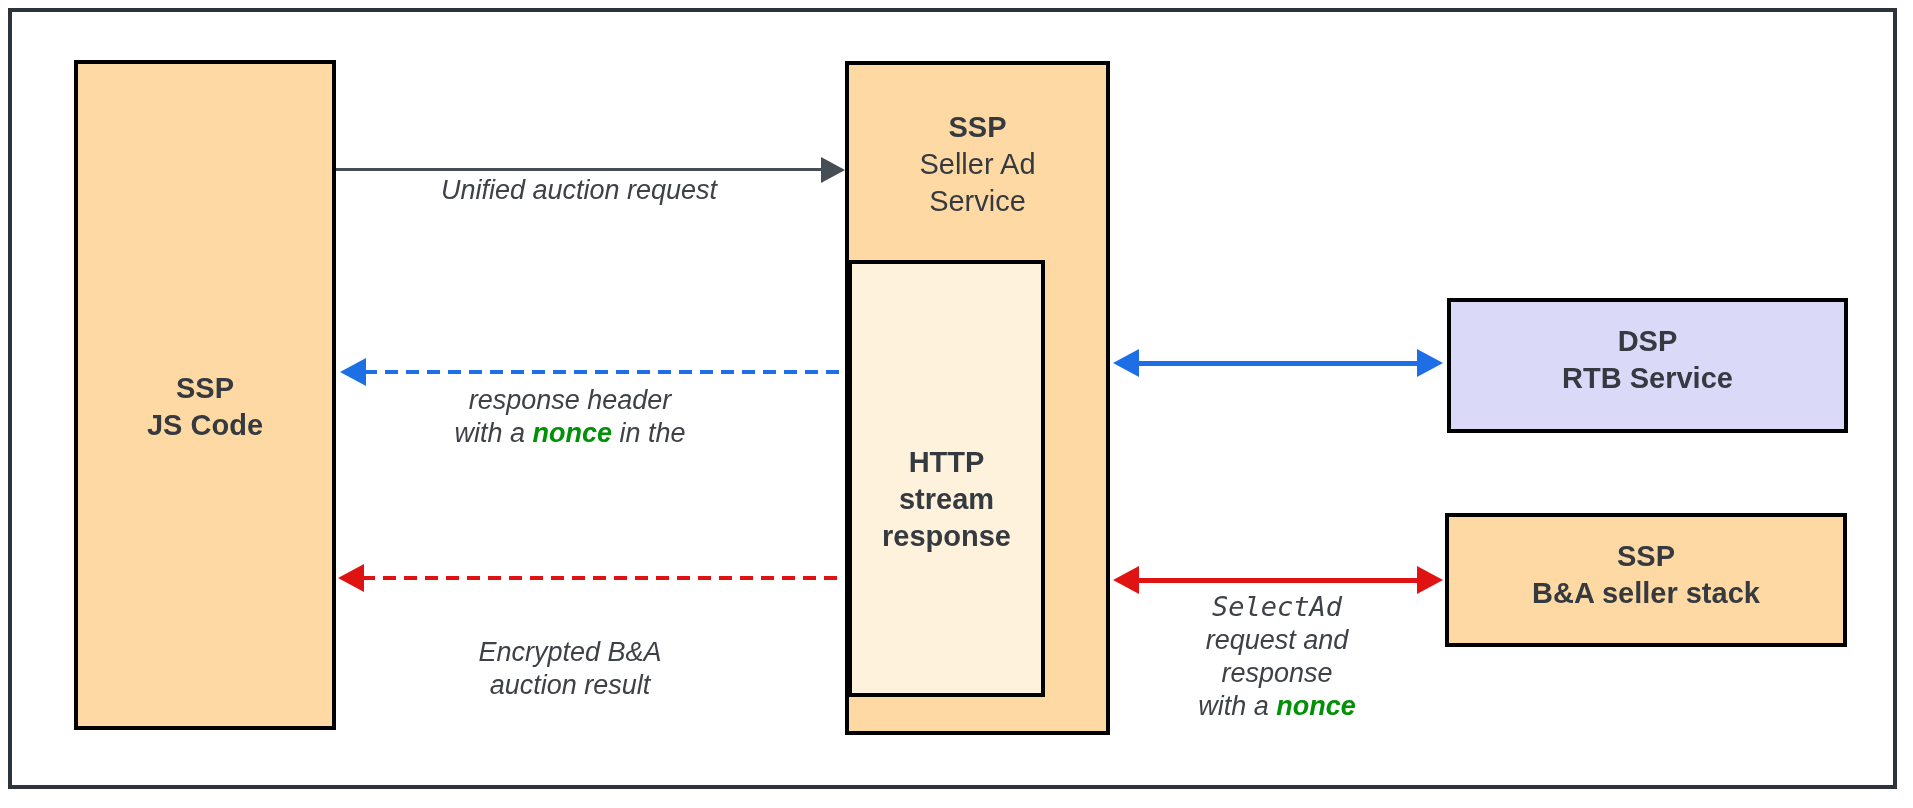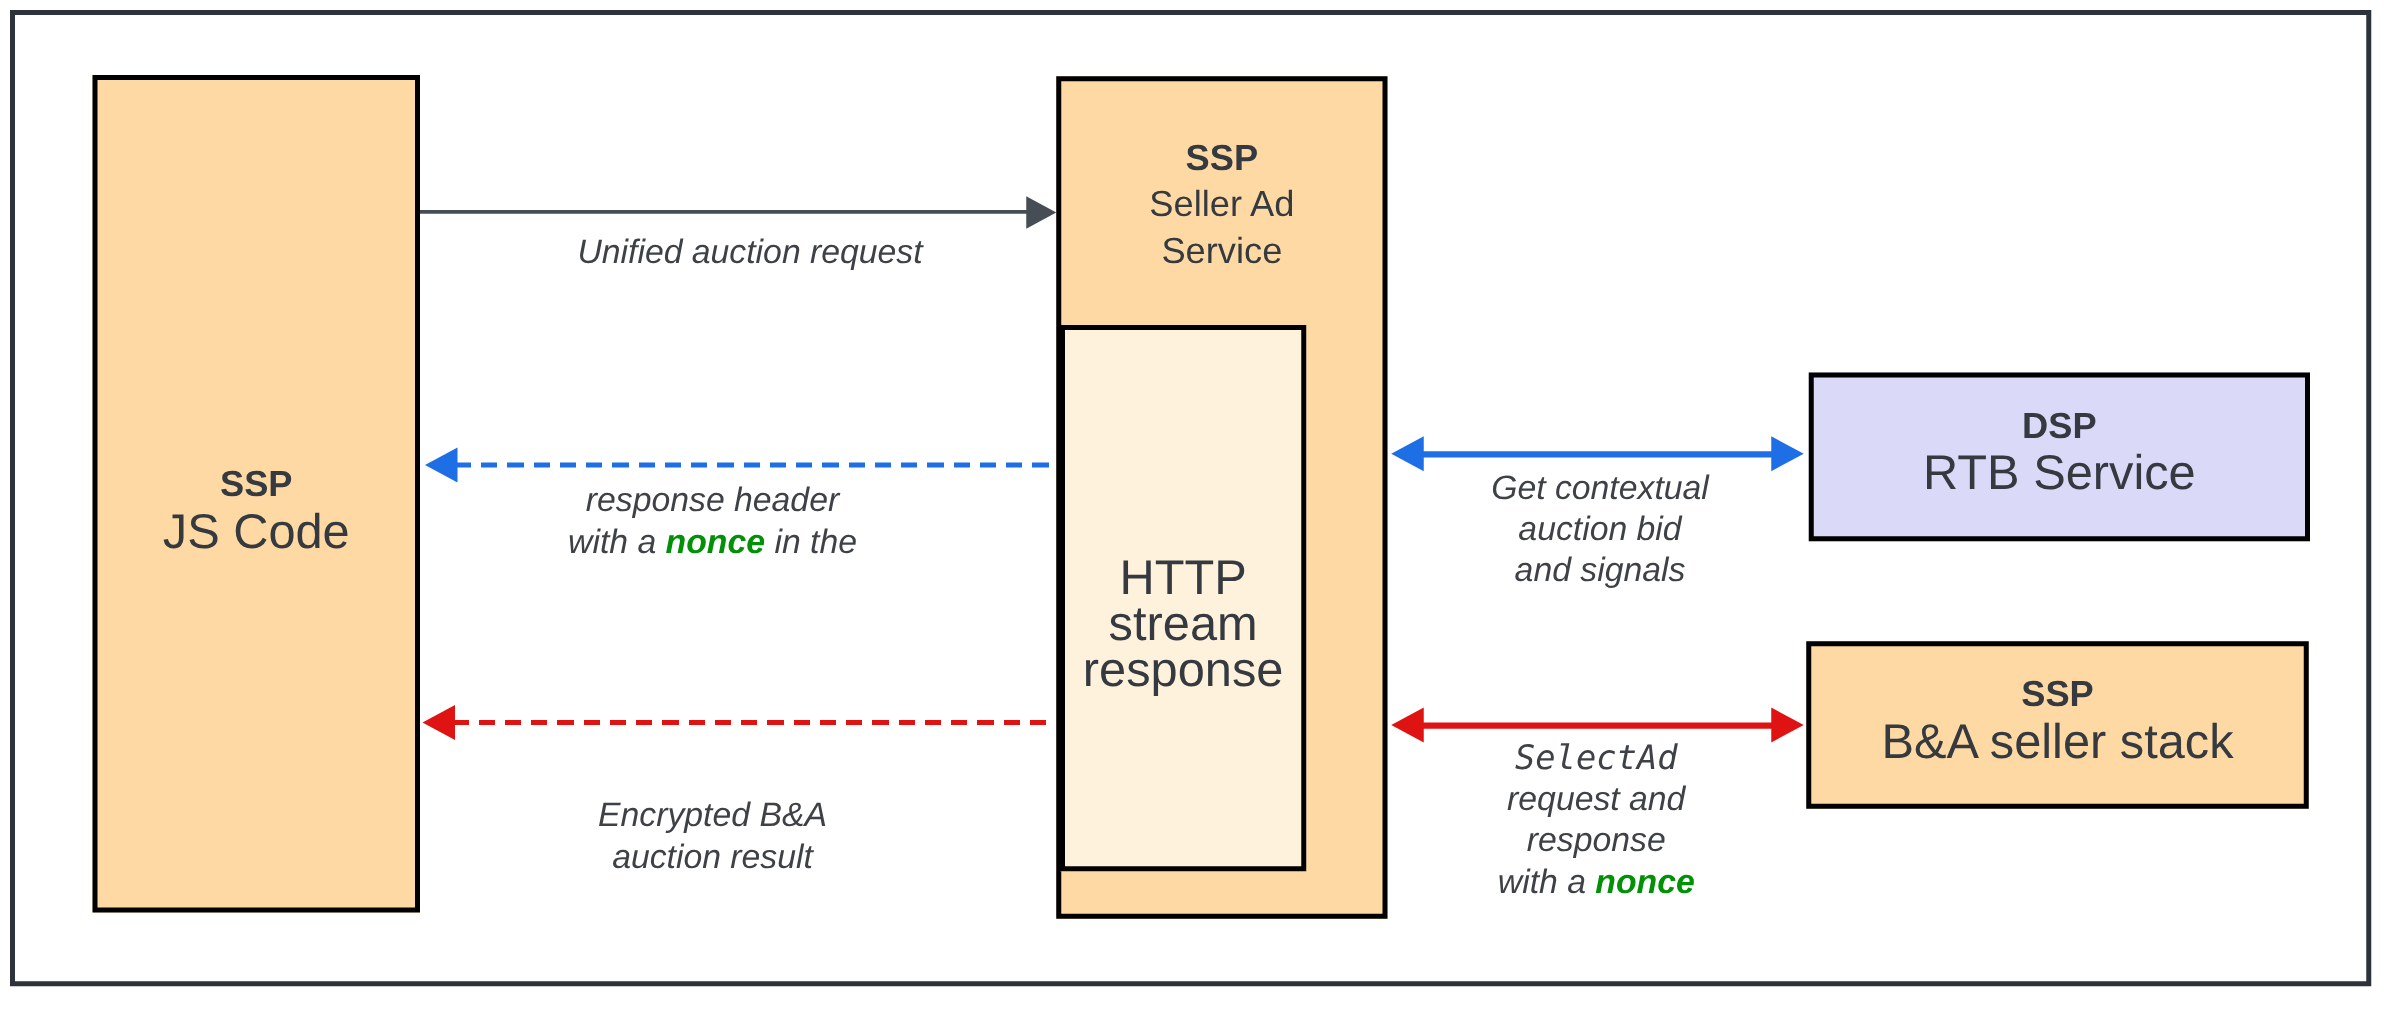--- a/index.html
+++ b/index.html
@@ -10,21 +10,21 @@
   .frame{
     position:absolute;left:8px;top:8px;width:1889px;height:781px;
     border:4px solid #2d333b;box-sizing:border-box;background:transparent;
   }
   .box{
     position:absolute;box-sizing:border-box;border:4px solid #000000;
     display:flex;flex-direction:column;align-items:center;justify-content:center;
     text-align:center;color:var(--text-dark,#353a40);
   }
   .box .t{font-weight:bold;font-size:29px;line-height:37px;}
-  .box .s{font-size:39px;line-height:37px;}
+  .box .s{font-size:29px;line-height:37px;font-weight:bold;}
   .orange{background:var(--box-orange,#ffd9a3);}
   .lavender{background:var(--box-lavender,#dbd9f8);}
   .light{background:var(--box-orange-light,#fff2dc);}
 
   #ssp-js{left:74px;top:60px;width:262px;height:670px;padding-top:24px;}
   #seller-ad{left:845px;top:61px;width:265px;height:674px;}
   #seller-ad-title{position:absolute;left:845px;top:61px;width:265px;height:199px;
     display:flex;flex-direction:column;align-items:center;justify-content:center;
     text-align:center;color:var(--text-dark,#353a40);padding-top:8px;box-sizing:border-box;}
   #seller-ad-title .t{font-weight:bold;font-size:29px;line-height:37px;}
@@ -84,46 +84,41 @@
     <div class="s">RTB Service</div>
   </div>
 
   <div class="box orange" id="ba">
     <div class="t">SSP</div>
     <div class="s">B&amp;A seller stack</div>
   </div>
 
   <div class="hline solid-black" style="left:336px;top:168px;width:487px;"></div>
   <div class="ah ah-r" style="left:821px;top:157px;"></div>
-  <div class="edge-label" style="left:600px;top:174px;margin-top:11px;">
+  <div class="edge-label" style="left:579px;top:174px;">
     <span>Unified auction request</span>
   </div>
 
   <div class="ah ah-l-blue" style="left:340px;top:358px;"></div>
   <div class="hline dash-blue" style="left:364px;top:370px;width:479px;"></div>
   <div class="edge-label" style="left:570px;top:384px;">
     <div><span>response header</span></div>
     <div><span>with a </span><span class="nonce">nonce</span><span> in the</span></div>
   </div>
 
   <div class="ah ah-l-red" style="left:338px;top:564px;"></div>
   <div class="hline dash-red" style="left:362px;top:576px;width:481px;"></div>
   <div class="edge-label" style="left:570px;top:588px;margin-top:48px;">
     <div><span>Encrypted B&amp;A</span></div>
     <div><span>auction result</span></div>
   </div>
 
   <div class="ah ah-l-blue" style="left:1113px;top:349px;"></div>
   <div class="hline solid-blue" style="left:1138px;top:361px;width:281px;"></div>
   <div class="ah ah-r-blue" style="left:1417px;top:349px;"></div>
-  <div class="edge-label" style="left:1280px;top:374px;">
-    <div><span>Get contextual</span></div>
-    <div><span>auction bid</span></div>
-    <div><span>and signals</span></div>
-  </div>
 
   <div class="ah ah-l-red" style="left:1113px;top:566px;"></div>
   <div class="hline solid-red" style="left:1138px;top:578px;width:281px;"></div>
   <div class="ah ah-r-red" style="left:1417px;top:566px;"></div>
   <div class="edge-label" style="left:1277px;top:590px;">
     <div><span class="mono">SelectAd</span></div>
     <div><span>request and</span></div>
     <div><span>response</span></div>
     <div><span>with a </span><span class="nonce">nonce</span></div>
   </div>

